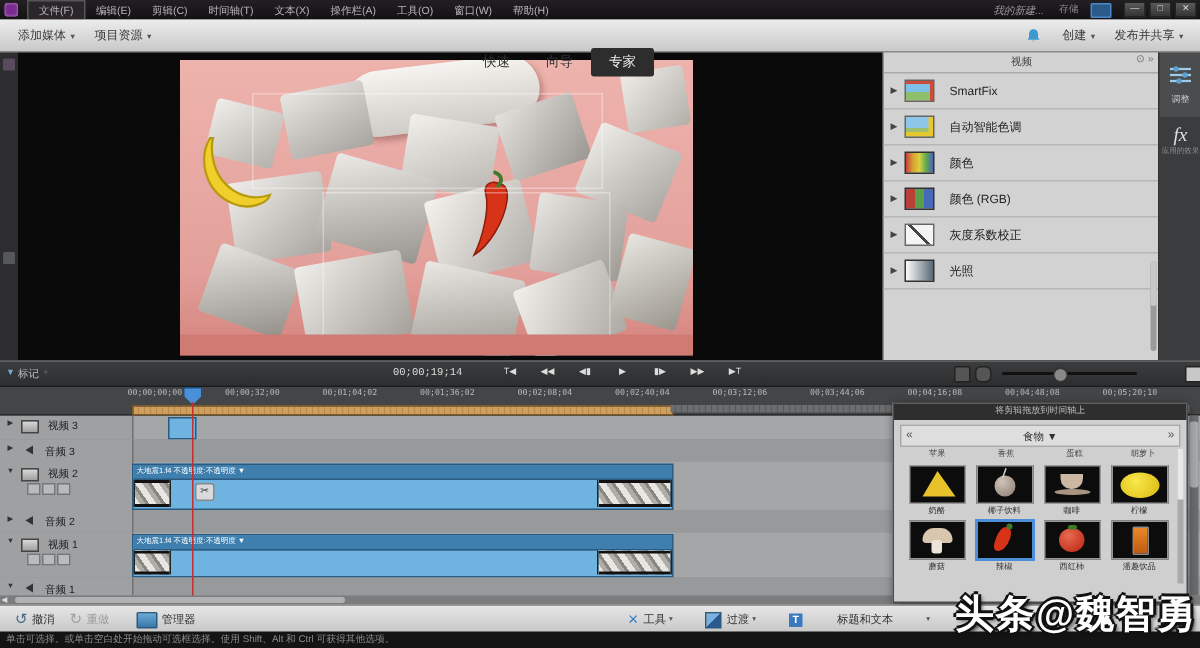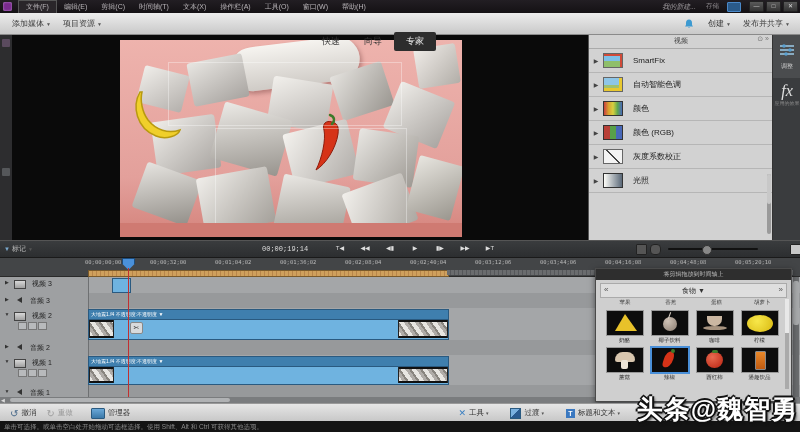--- a/index.html
+++ b/index.html
@@ -53,21 +53,21 @@
   .fi6{background:#f4f4f4 linear-gradient(45deg,transparent 46%,#444 46% 54%,transparent 54%);}
   .fi7{background:linear-gradient(90deg,#fdfdf8,#5a6878);border-color:#333;}
   .fi8{background:linear-gradient(135deg,#9cc6e8 50%,#ece6d6 50%);border-color:#333;}
   .fx-label{font-size:8px;color:#222;}
   .adj-scroll{position:absolute;right:2px;top:140px;width:4px;height:60px;background:#9a9a9a;border-radius:2px;}
   .adj-scroll div{width:4px;height:30px;background:#c8c8c8;border-radius:2px;}
   
   .rstrip{left:772px;top:34px;width:28px;height:206px;background:#4a4c4e;z-index:10;border-left:1px solid #333;}
   .rs-adj{text-align:center;color:#ccc;font-size:6px;}
   .rs-fxbox{position:absolute;left:0;top:44px;width:28px;height:162px;background:#3a3c3e;}
-  .rs-fx{font-family:"Liberation Serif","DejaVu Serif",serif;font-style:italic;color:#e0e0e0;font-size:16px;text-align:center;}
+  .rs-fx{font-family:"Liberation Serif","DejaVu Serif",serif;font-style:italic;color:#e0e0e0;font-size:13px;text-align:center;}
   .rs-applied{color:#8a8a8a;font-size:5px;text-align:center;line-height:6px;}
   
   .transport{left:0;top:240px;width:800px;height:16px;background:linear-gradient(#3a3c3e,#2c2e30);
              border-top:1px solid #555;border-bottom:1px solid #1a1a1a;display:flex;align-items:center;
              color:#ccc;z-index:15;}
   .tr-marker{display:flex;align-items:center;font-size:7px;color:#bbb;margin-left:4px;}
   .tc{font-family:Liberation Mono, monospace;font-size:7px;color:#ddd;position:absolute;left:262px;}
   .tr-btn{position:absolute;top:2px;width:20px;height:11px;text-align:center;font-size:6px;color:#ddd;line-height:11px;}
   .zoom-track{position:absolute;left:668px;top:7px;width:90px;height:2px;background:#111;border-radius:1px;}
   .zoom-handle{position:absolute;left:702px;top:4px;width:8px;height:8px;border-radius:50%;background:#888;border:1px solid #333;}
@@ -495,21 +495,21 @@
     <span class="bb-item" style="margin-left:auto;">
         <span class="tool-x">✕</span>
         <span>工具</span>
         <span class="caret">▾</span>
       </span>
     <span class="bb-item" style="margin-left:22px;">
         <span class="trans-ico"></span>
         <span>过渡</span>
         <span class="caret">▾</span>
       </span>
-    <span class="bb-item" style="margin-left:22px;margin-right:180px;">
+    <span class="bb-item" style="margin-left:22px;margin-right:180px;gap:20px;">
         <span class="title-ico">T</span>
         <span>标题和文本</span>
         <span class="caret">▾</span>
       </span>
   </div>
 
   <div class="r statusbar">
     <span>单击可选择。或单击空白处开始拖动可选框选择。使用 Shift、Alt 和 Ctrl 可获得其他选项。</span>
   </div>
 

